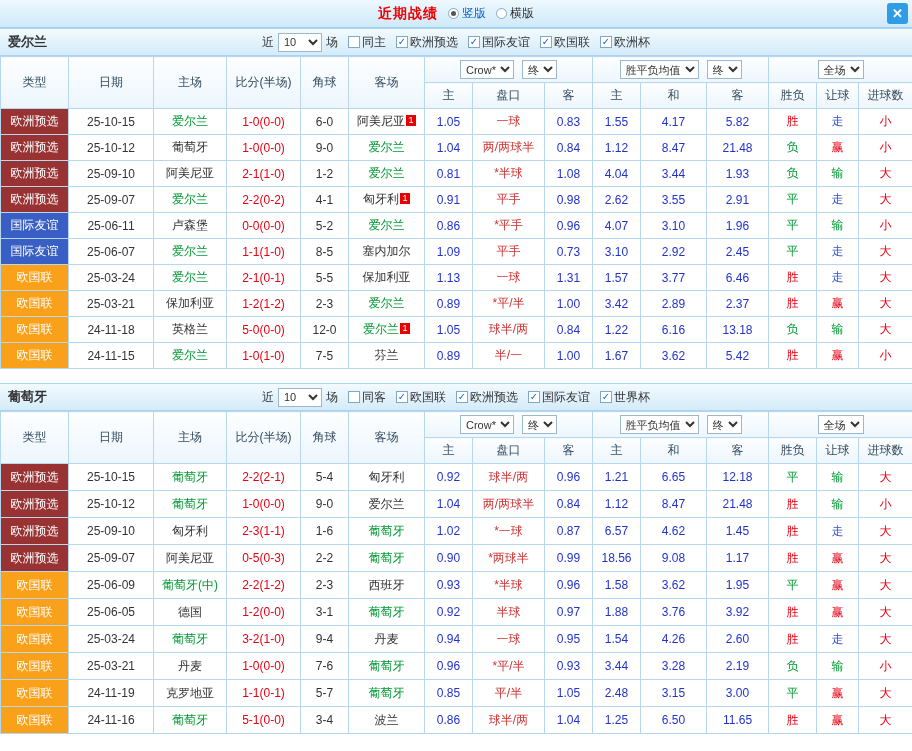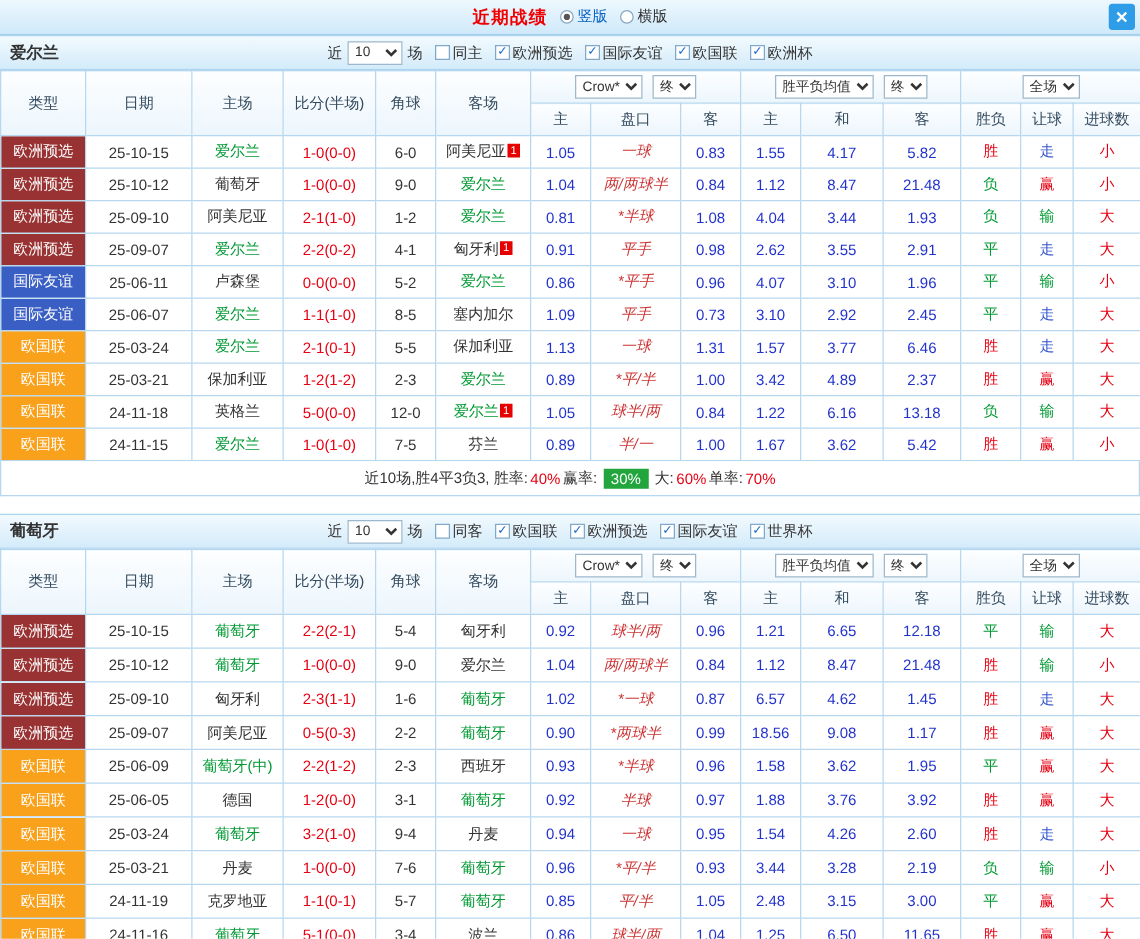--- a/index.html
+++ b/index.html
@@ -43,21 +43,21 @@
   
   table.grid { width:912px; border-collapse:collapse; table-layout:fixed; }
   .grid td { border:1px solid #b6d7ef; height:26px; text-align:center;
     white-space:nowrap; overflow:hidden; font-size:12px; padding:0 1px; background:#fff; }
   .grid thead tr:first-child { height:24px; }
   .grid thead tr:nth-child(2) { height:26px; }
   .grid td.hd { background:linear-gradient(#fdfeff,#ecf6fd); color:#334a5e; }
   td.type { color:#fff; }
   td.score { color:#e60012;text-align:center; }
   td.odds { color:#2233cc; }
-  td.pan  { color:#cc3333;font-style:italic; }
+  td.pan  { color:#cc3333; }
   .teamfocus { color:#009933; }
   .badge { display:inline-block; background:#e60000; color:#fff; font-size:9px;
     line-height:11px; min-width:10px; padding:0 1px; margin-left:1px;
     vertical-align:2px; text-align:center; }
   
   .section + .section tbody td { height:27px; }
 
   
   .summary { height:28px; border:1px solid #b6d7ef; border-top:none;
     display:flex; align-items:center; justify-content:center; gap:2px;
@@ -277,21 +277,21 @@
             <td class="type" style="background: rgb(249, 161, 27);">欧国联</td>
             <td>25-03-21</td>
             <td><span class="">保加利亚</span></td>
             <td class="score">1-2(1-2)</td>
             <td>2-3</td>
             <td><span class="teamfocus">爱尔兰</span></td>
             <td class="odds">0.89</td>
             <td class="pan">*平/半</td>
             <td class="odds">1.00</td>
             <td class="odds">3.42</td>
-            <td class="odds">4.89</td>
+            <td class="odds">2.89</td>
             <td class="odds">2.37</td>
             <td style="color: rgb(230, 0, 18);">胜</td>
             <td style="color: rgb(230, 0, 18);">赢</td>
             <td style="color: rgb(230, 0, 18);">大</td>
           </tr>
           <tr>
             <td class="type" style="background: rgb(249, 161, 27);">欧国联</td>
             <td>24-11-18</td>
             <td><span class="">英格兰</span></td>
             <td class="score">5-0(0-0)</td>
@@ -319,30 +319,20 @@
             <td class="odds">1.00</td>
             <td class="odds">1.67</td>
             <td class="odds">3.62</td>
             <td class="odds">5.42</td>
             <td style="color: rgb(230, 0, 18);">胜</td>
             <td style="color: rgb(230, 0, 18);">赢</td>
             <td style="color: rgb(230, 0, 18);">小</td>
           </tr>
         </tbody>
       </table>
-      <div class="summary">
-        <span>近10场,胜4平3负3, 胜率:</span>
-        <span class="red">40%</span>
-        <span> 赢率:</span>
-        <span class="greenbox">30%</span>
-        <span> 大:</span>
-        <span class="red">60%</span>
-        <span> 单率:</span>
-        <span class="red">70%</span>
-      </div>
     </div>
     <div class="section">
       <div class="secbar">
         <span class="teamname">葡萄牙</span>
         <div class="filterbar">
           <span>近</span>
           <select class="sel" style="width:44px"><option>10</option></select>
           <span>场</span>
           <label class="cbl">
             <span class="cb"></span>

